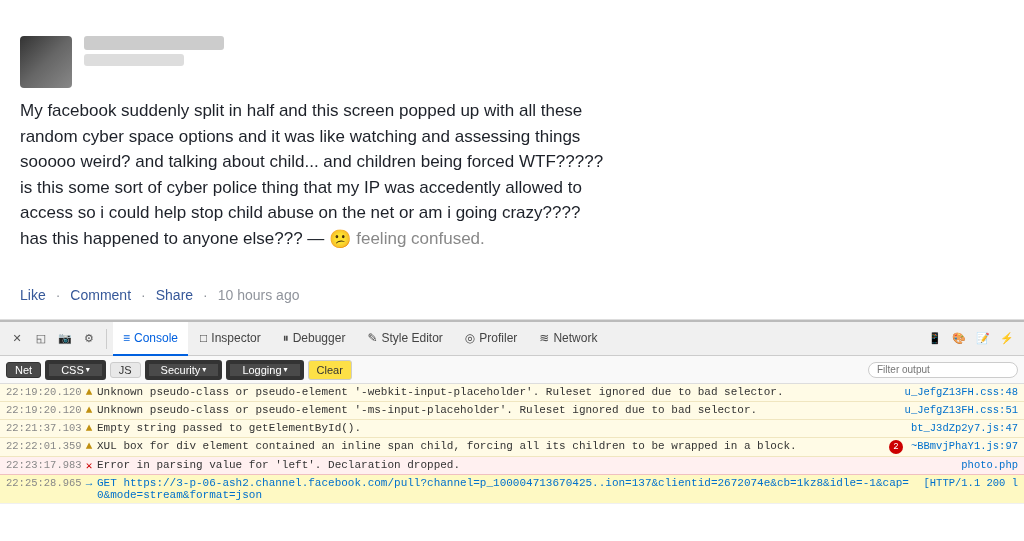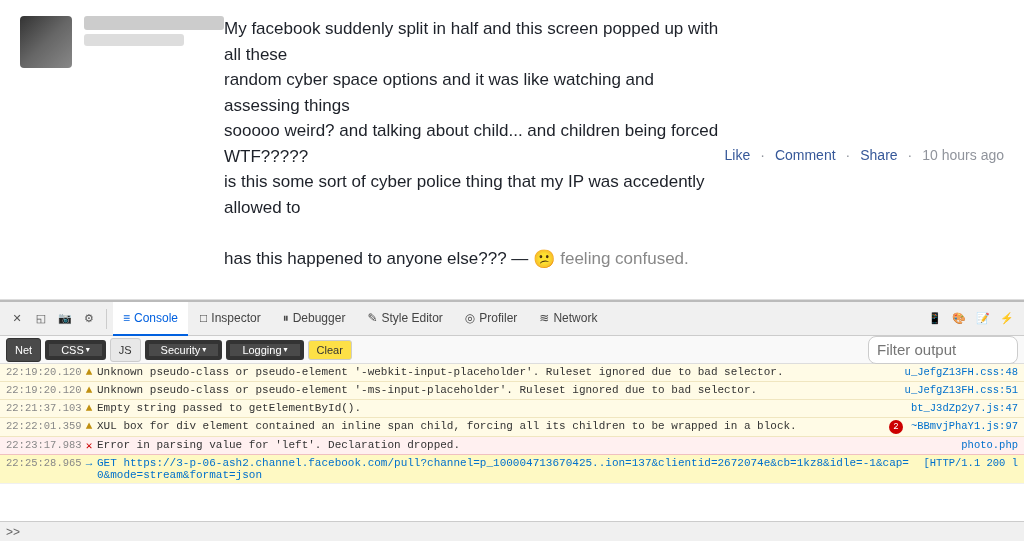--- a/index.html
+++ b/index.html
@@ -5,20 +5,22 @@
     * { margin: 0; padding: 0; box-sizing: border-box; }
     body { width: 1024px; height: 541px; overflow: hidden; font-family: -apple-system, BlinkMacSystemFont, 'Helvetica Neue', Arial, sans-serif; background: #fff; }
 
     
     .post-area {
       background: #fff;
       padding: 16px 20px;
       height: 300px;
       border-bottom: 1px solid #ddd;
       display: flex;
+      flex-direction: column;
+      margin-top: 20px;
     }
     .post-header {
       display: flex;
       align-items: flex-start;
       margin-bottom: 10px;
     }
     .avatar {
       width: 52px;
       height: 52px;
       background: #555;
@@ -140,21 +142,21 @@
       gap: 4px;
     }
     .filter-btn {
       padding: 2px 8px;
       font-size: 11px;
       background: #e8e8e8;
       border: 1px solid #ccc;
       border-radius: 3px;
       cursor: pointer;
       color: #333;
-      height: 24px;
+      height: 16px;
       display: flex;
       align-items: center;
     }
     .filter-btn.active {
       background: #4a4a4a;
       color: #fff;
       border-color: #333;
     }
     .filter-dropdown {
       display: flex;
@@ -184,25 +186,25 @@
       border: 1px solid #ccc;
       border-radius: 3px;
       cursor: pointer;
       color: #333;
       height: 20px;
       display: flex;
       align-items: center;
     }
     .filter-spacer { flex: 1; }
     .filter-output-input {
-      height: 28px;
+      height: 16px;
       border: 1px solid #ccc;
       border-radius: 8px;
       padding: 0 8px;
-      font-size: 15px;
+      font-size: 10px;
       background: #fff;
       color: #999;
       width: 150px;
     }
 
     
     .console-log {
       flex: 1;
       overflow-y: auto;
       background: #fff;
@@ -297,21 +299,21 @@
     <div class="username-area">
       <div class="username-blur"></div>
       <div class="username-blur2"></div>
     </div>
   </div>
   <div class="post-text">
     <span>My facebook suddenly split in half and this screen popped up with all these</span><br>
     <span>random cyber space options and it was like watching and assessing things</span><br>
     <span>sooooo weird? and talking about child... and children being forced WTF?????</span><br>
     <span>is this some sort of cyber police thing that my IP was accedently allowed to</span><br>
-    <br>
+    <span>access so i could help stop child abuse on the net or am i going crazy????</span><br>
     <span>has this happened to anyone else??? —</span>
     <span class="emoji-confused">😕</span>
     <span style="color:#888;">feeling confused.</span>
   </div>
   <div class="post-actions">
     <span style="cursor:pointer;">Like</span>
     <span class="separator">·</span>
     <span style="cursor:pointer;">Comment</span>
     <span class="separator">·</span>
     <span style="cursor:pointer;">Share</span>

